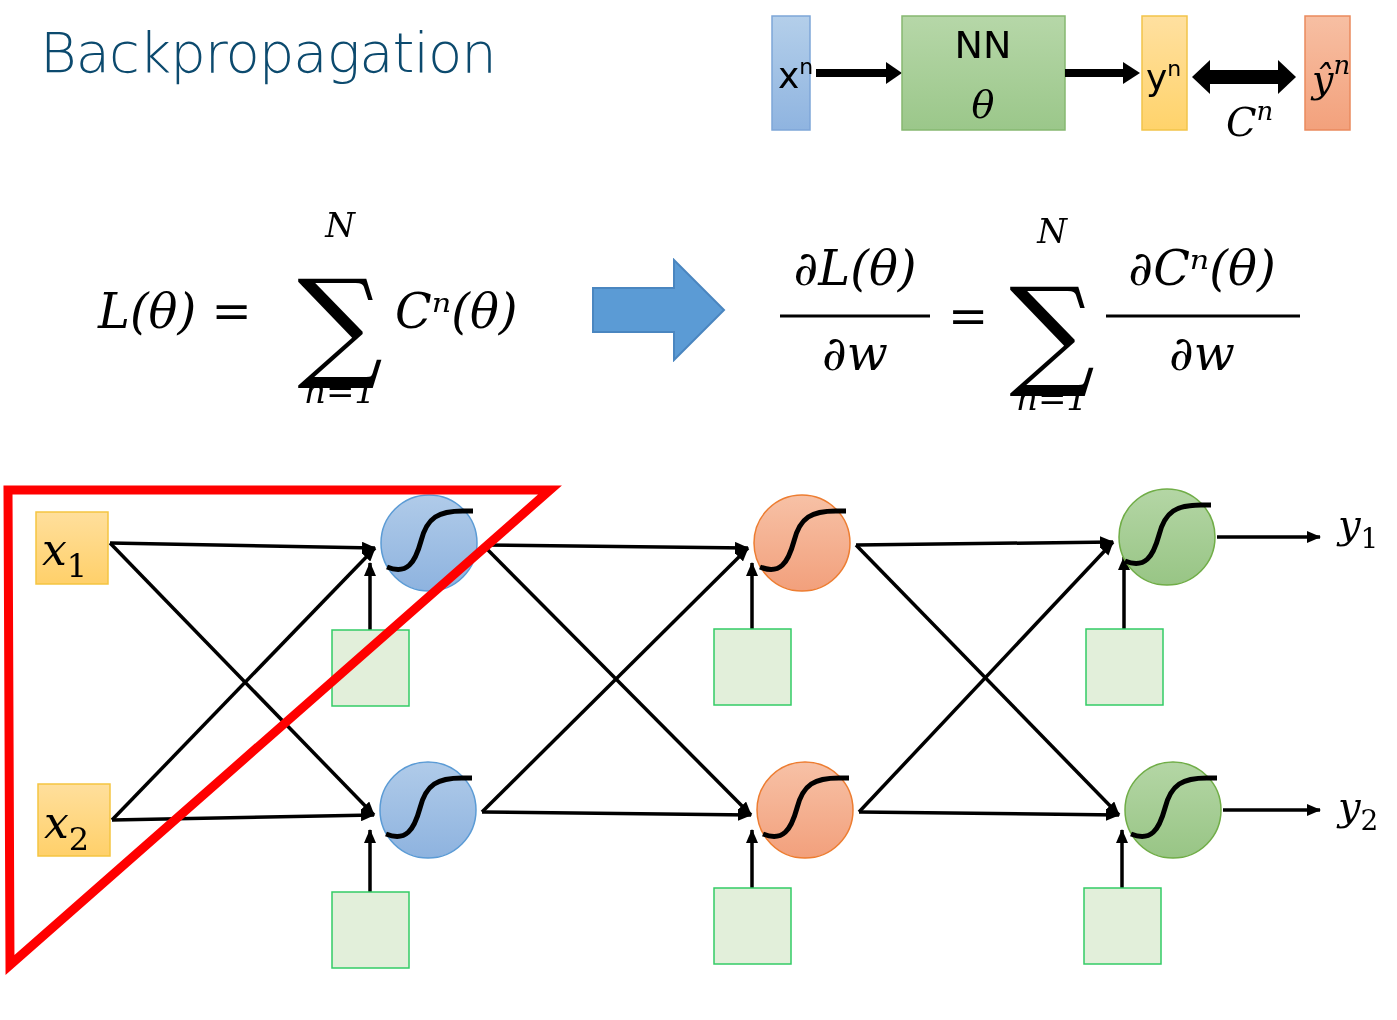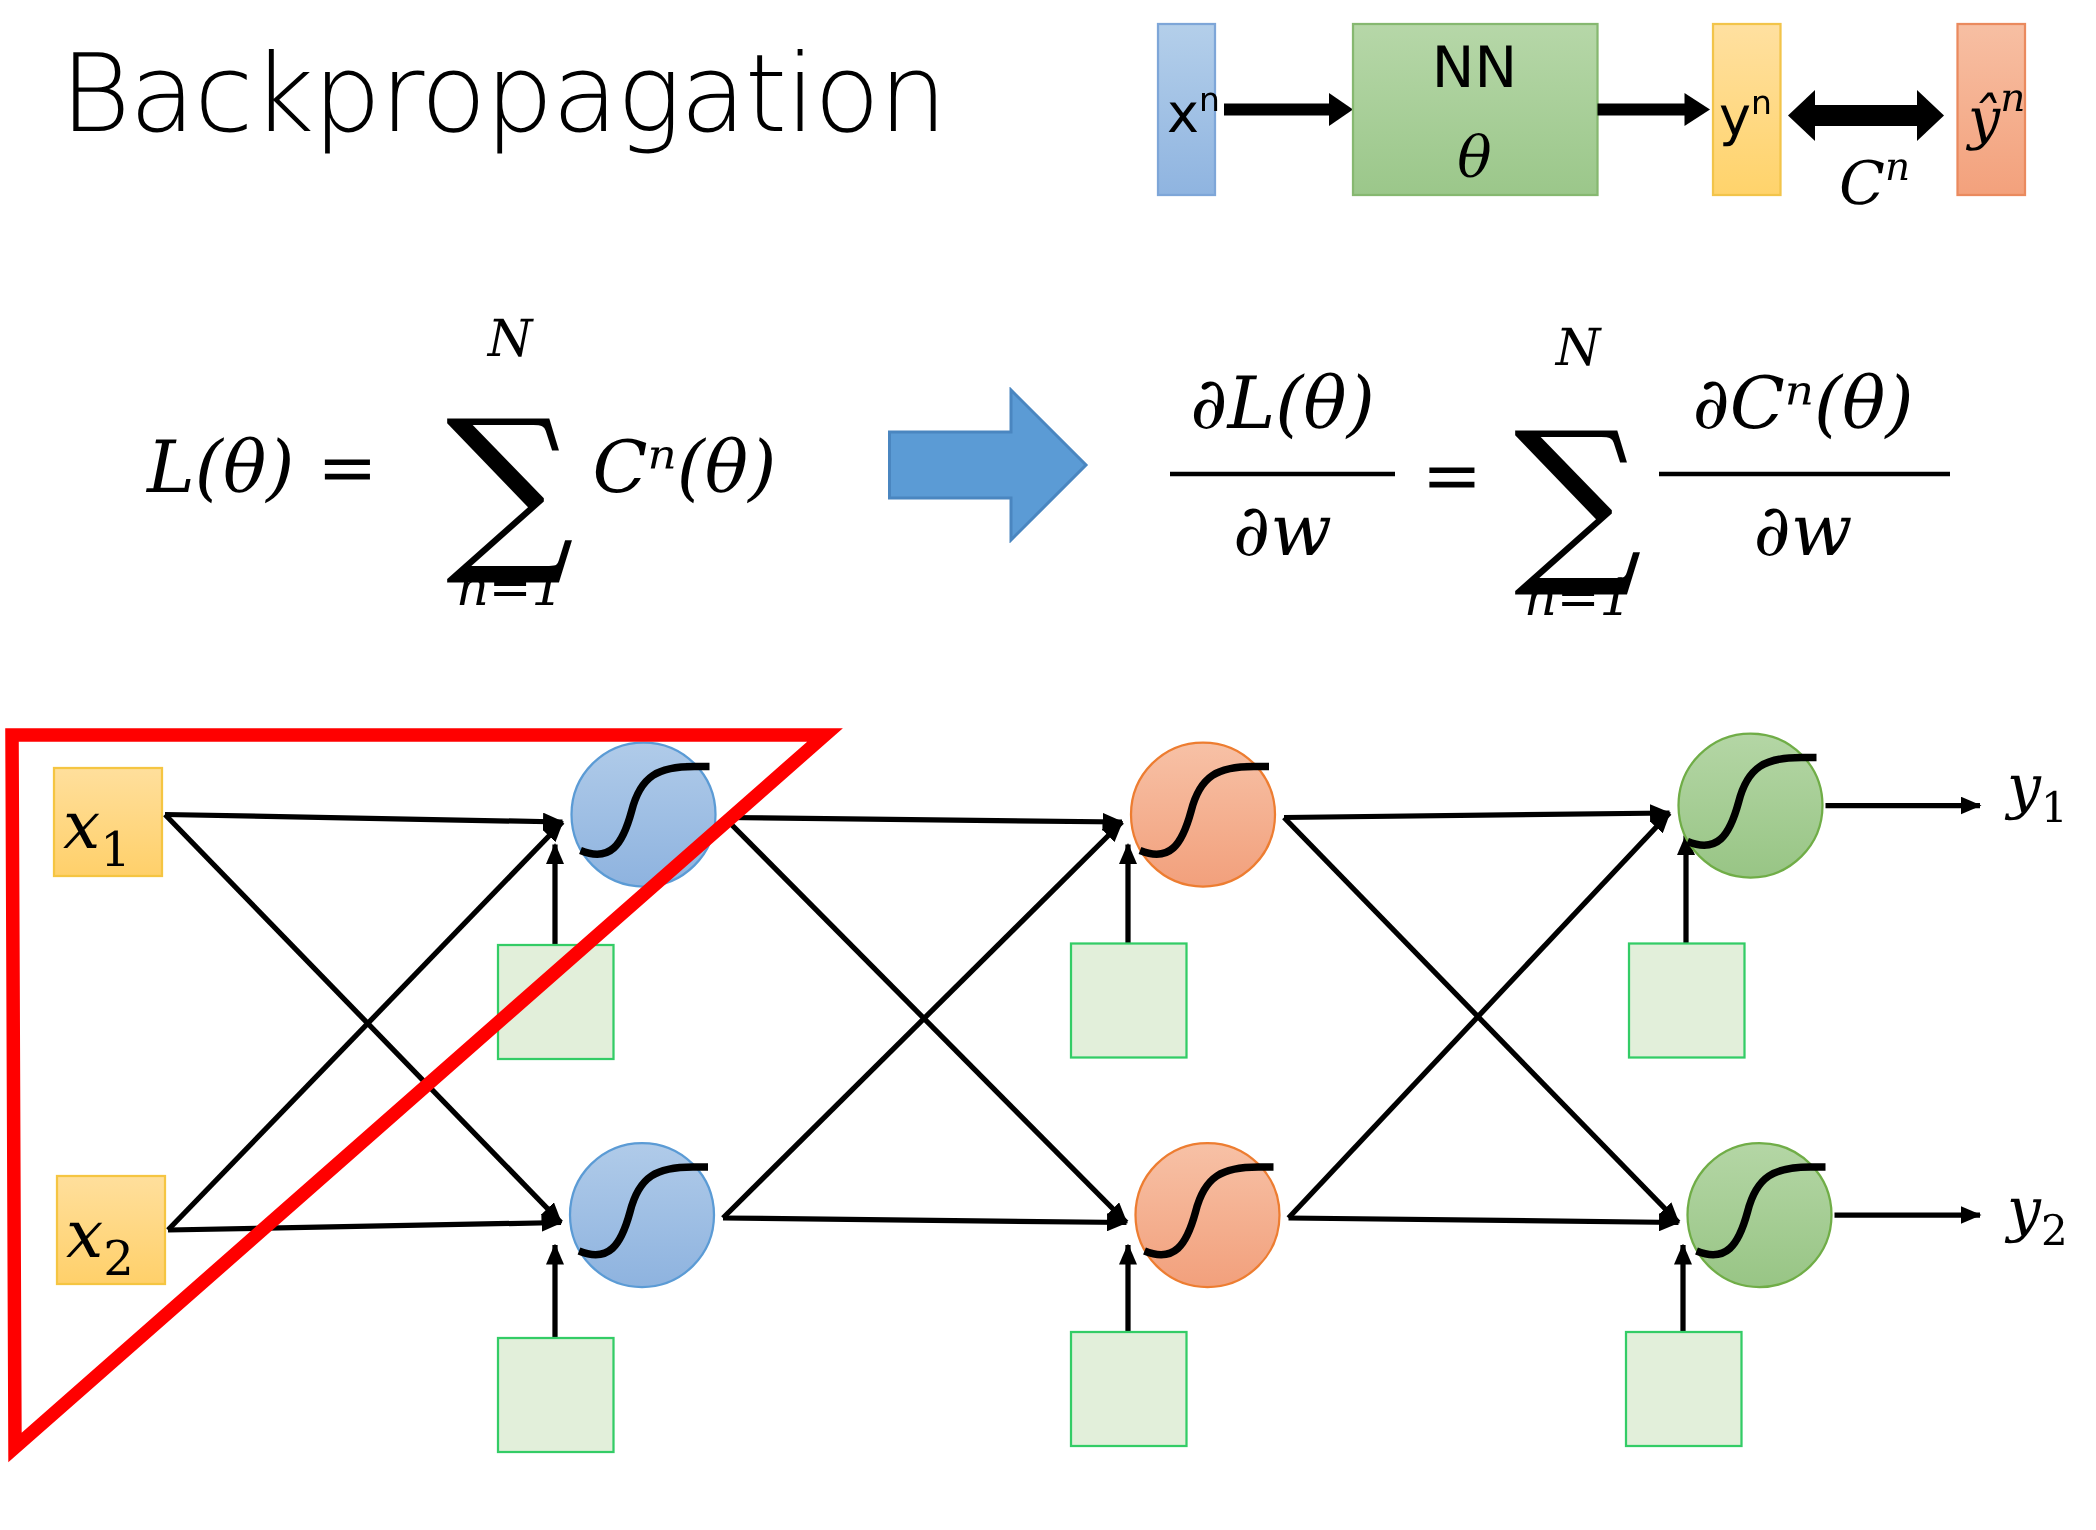--- a/index.html
+++ b/index.html
@@ -1,17 +1,17 @@
 <!DOCTYPE html>
 <html><head>
 <meta charset="utf-8">
 <style>
   html, body { margin: 0; padding: 0; background: #ffffff; }
   body { width: 1397px; height: 1020px; position: relative; overflow: hidden; font-family: "Liberation Sans", sans-serif; }
-  .title { position: absolute; left: 40px; top: 20px; font-size: 72px; font-family: "DejaVu Sans", sans-serif; font-weight: 300; color: #000000; letter-spacing: -1px; }
+  .title { position: absolute; left: 40px; top: 20px; font-size: 56px; font-family: "DejaVu Sans", sans-serif; font-weight: 300; color: #0c4a6e; letter-spacing: -1px; }
   svg text { font-family: "DejaVu Serif", serif; }
   .sans { font-family: "DejaVu Sans", sans-serif; font-style: normal; }
 </style>
 </head>
 <body>
 
 <div class="title">Backpropagation</div>
 
 <svg style="position:absolute;left:760px;top:0;" width="637" height="150">
   <defs>

